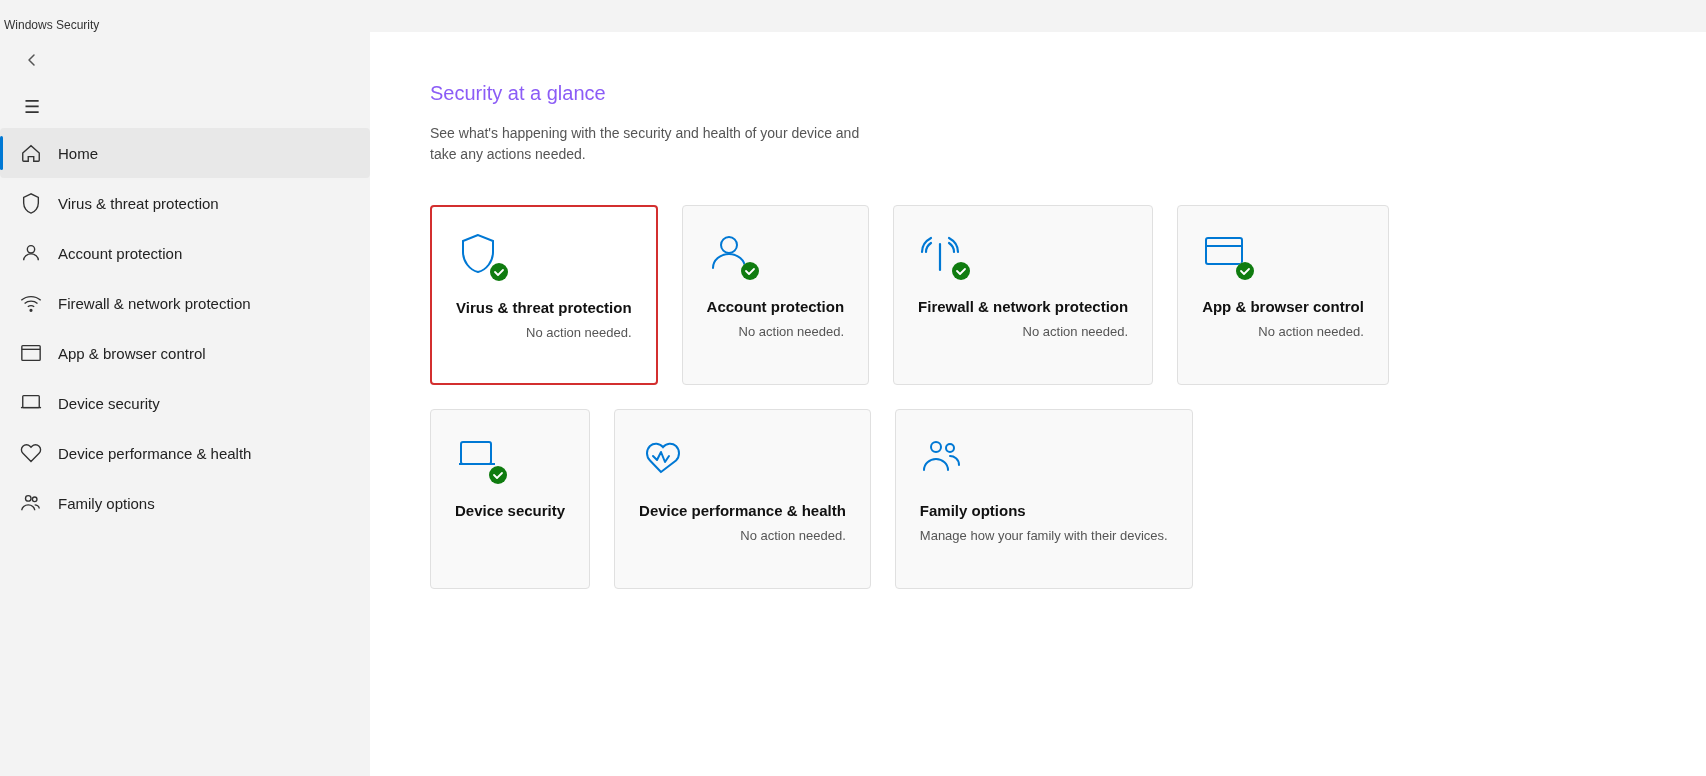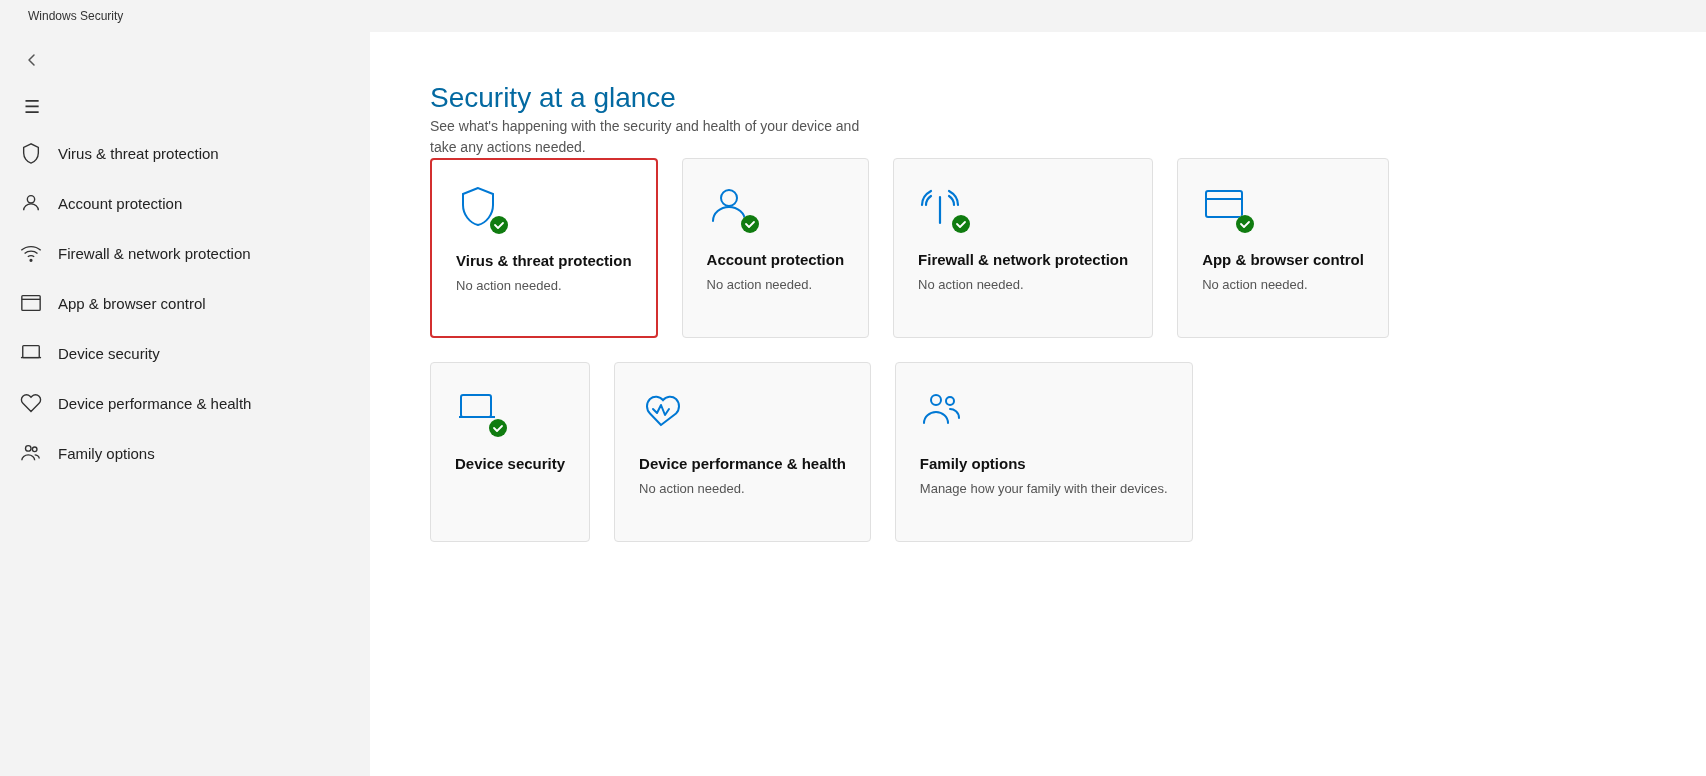--- a/index.html
+++ b/index.html
@@ -9,22 +9,22 @@
       width: 1706px;
       height: 776px;
       overflow: hidden;
       display: flex;
       flex-direction: column;
     }
     .title-bar {
       height: 32px;
       background: #f3f3f3;
       display: flex;
-      align-items: center;
-      padding: 0 28px;
+      align-items: flex-end;
+      padding: 0 4px;
       font-size: 12px;
       color: #333;
     }
     .app-body {
       display: flex;
       flex: 1;
       overflow: hidden;
     }
     .sidebar {
       width: 370px;
@@ -88,28 +88,29 @@
       width: 22px;
       height: 22px;
     }
     .main-content {
       flex: 1;
       background: #ffffff;
       padding: 50px 60px;
       overflow-y: auto;
     }
     .page-title {
-      font-size: 28px;
+      font-size: 20px;
       font-weight: 300;
-      color: #0369a1;
-      margin-bottom: 2px;
+      color: #8b5cf6;
+      margin-bottom: 18px;
     }
     .page-subtitle {
       font-size: 14px;
       color: #555;
+      margin-bottom: 40px;
       max-width: 450px;
       line-height: 1.5;
     }
     .card {
       background: #f9f9f9;
       border: 1px solid #e0e0e0;
       border-radius: 4px;
       padding: 24px 24px 28px 24px;
       cursor: pointer;
       display: flex;
@@ -148,20 +149,21 @@
       font-size: 15px;
       font-weight: 600;
       color: #111;
       margin-bottom: 6px;
       line-height: 1.4;
     }
     .card-desc {
       font-size: 13px;
       color: #555;
       line-height: 1.4;
+      text-align: right;
     }
     .cards-row {
       display: flex;
       gap: 24px;
       margin-bottom: 24px;
     }
     .cards-row-2 {
       display: flex;
       gap: 24px;
     }
@@ -180,20 +182,28 @@
       <div class="back-btn">
         <svg width="16" height="16" viewBox="0 0 16 16" fill="none">
           <path d="M10 3L5 8L10 13" stroke="#555" stroke-width="1.5" stroke-linecap="round" stroke-linejoin="round"></path>
         </svg>
       </div>
       <div class="sidebar-item" style="padding: 10px 12px; gap: 0;">
         <span style="font-size: 18px; color: #333;">☰</span>
       </div>
     </div>
 
+    <div class="sidebar-item active">
+      <div class="sidebar-icon">
+        <svg viewBox="0 0 24 24" fill="none" stroke="#333" stroke-width="1.5">
+          <path d="M3 12L12 4l9 8v8a1 1 0 01-1 1h-5v-5H9v5H4a1 1 0 01-1-1v-8z"></path>
+        </svg>
+      </div>
+      <span>Home</span>
+    </div>
 
     <div class="sidebar-item">
       <div class="sidebar-icon">
         <svg viewBox="0 0 24 24" fill="none" stroke="#333" stroke-width="1.5">
           <path d="M12 2L4 6v6c0 5 3.5 9.7 8 11 4.5-1.3 8-6 8-11V6L12 2z"></path>
         </svg>
       </div>
       <span>Virus &amp; threat protection</span>
     </div>
 

